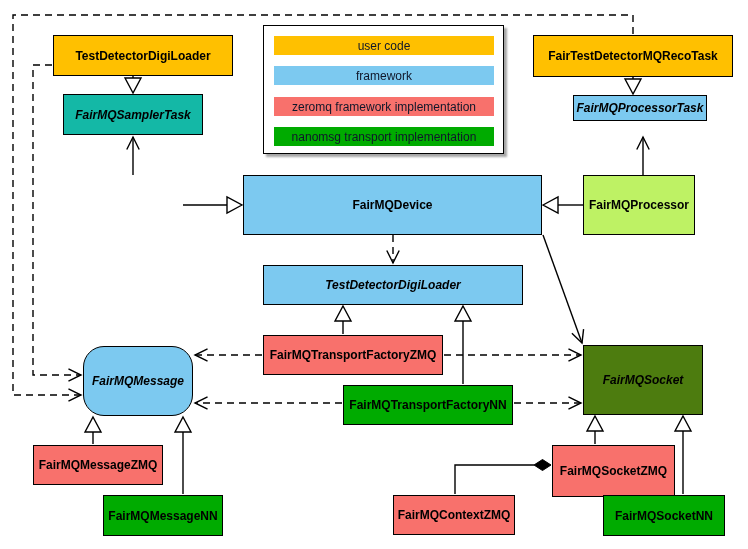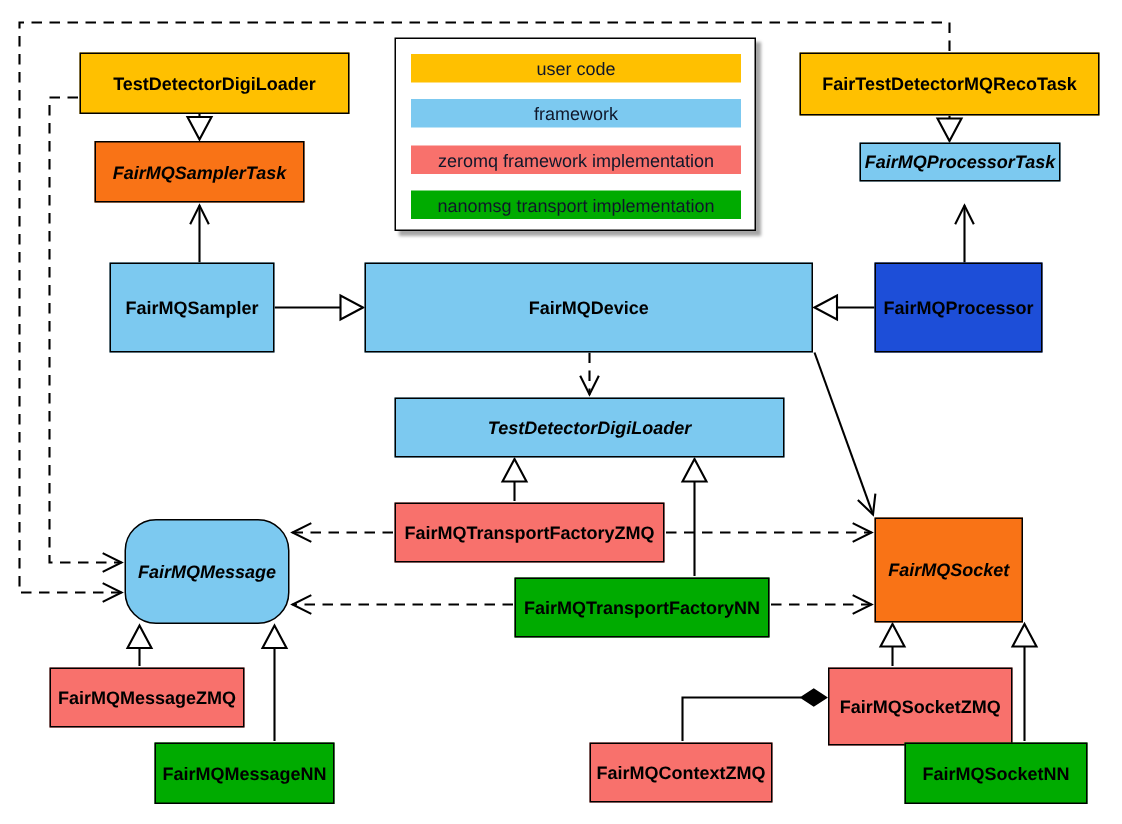--- a/index.html
+++ b/index.html
@@ -111,48 +111,45 @@
       <div class="legend-item" style="top: 40px; background: rgb(124, 201, 240);">framework</div>
       <div class="legend-item" style="top: 71px; background: rgb(248, 113, 108);">zeromq framework implementation</div>
       <div class="legend-item" style="top: 101px; background: rgb(0, 171, 0);">nanomsg transport implementation</div>
     </div>
 <div class="node" style="left: 53px; top: 35px; width: 180px; height: 41px; background: rgb(255, 192, 0);">
       <span>TestDetectorDigiLoader</span>
     </div>
     <div class="node" style="left: 533px; top: 35px; width: 200px; height: 42px; background: rgb(255, 192, 0);">
       <span>FairTestDetectorMQRecoTask</span>
     </div>
-    <div class="node abstract" style="left: 63px; top: 94px; width: 140px; height: 41px; background: #f97316;">
+    <div class="node abstract" style="left: 63px; top: 94px; width: 140px; height: 41px; background: #14b8a6;">
       <span>FairMQSamplerTask</span>
     </div>
     <div class="node abstract" style="left: 573px; top: 95px; width: 134px; height: 26px; background: rgb(124, 201, 240);">
       <span>FairMQProcessorTask</span>
     </div>
-    <div class="node" style="left: 73px; top: 175px; width: 110px; height: 60px; background: rgb(124, 201, 240);">
-      <span>FairMQSampler</span>
-    </div>
     <div class="node" style="left: 243px; top: 175px; width: 299px; height: 60px; background: rgb(124, 201, 240);">
       <span>FairMQDevice</span>
     </div>
-    <div class="node" style="left: 583px; top: 175px; width: 112px; height: 60px; background: #1d4ed8;">
+    <div class="node" style="left: 583px; top: 175px; width: 112px; height: 60px; background: #bef264;">
       <span>FairMQProcessor</span>
     </div>
     <div class="node abstract" style="left: 263px; top: 265px; width: 260px; height: 40px; background: rgb(124, 201, 240);">
       <span>TestDetectorDigiLoader</span>
     </div>
     <div class="node" style="left: 263px; top: 335px; width: 180px; height: 40px; background: rgb(248, 113, 108);">
       <span>FairMQTransportFactoryZMQ</span>
     </div>
     <div class="node" style="left: 343px; top: 385px; width: 170px; height: 40px; background: rgb(0, 171, 0);">
       <span>FairMQTransportFactoryNN</span>
     </div>
     <div class="node abstract" style="left: 83px; top: 346px; width: 110px; height: 70px; background: rgb(124, 201, 240); border-radius: 21px;">
       <span>FairMQMessage</span>
     </div>
-    <div class="node abstract" style="left: 583px; top: 345px; width: 99px; height: 70px; background: #f97316;">
+    <div class="node abstract" style="left: 583px; top: 345px; width: 120px; height: 70px; background: #4d7c0f;">
       <span>FairMQSocket</span>
     </div>
     <div class="node" style="left: 33px; top: 445px; width: 130px; height: 40px; background: rgb(248, 113, 108); text-align: center;">
       <span>FairMQMessageZMQ</span>
     </div>
     <div class="node" style="left: 103px; top: 495px; width: 120px; height: 41px; background: rgb(0, 171, 0); justify-content: center;">
       <span>FairMQMessageNN</span>
     </div>
     <div class="node" style="left: 552px; top: 445px; width: 123px; height: 52px; background: rgb(248, 113, 108);">
       <span>FairMQSocketZMQ</span>

